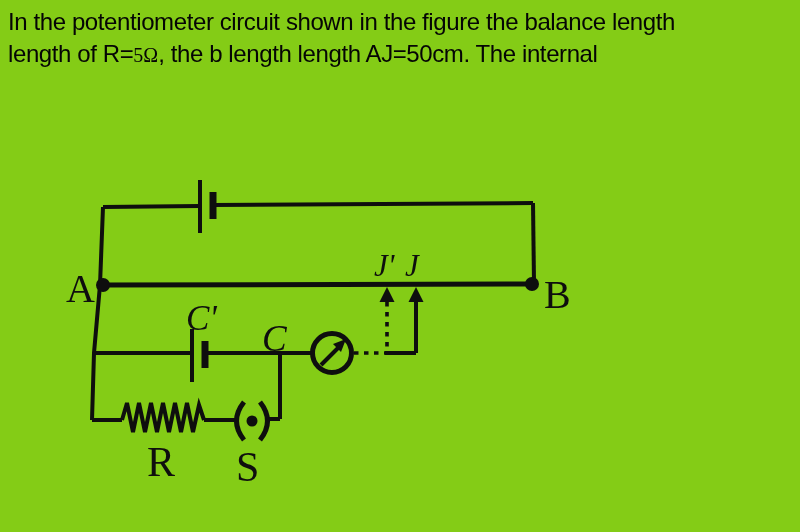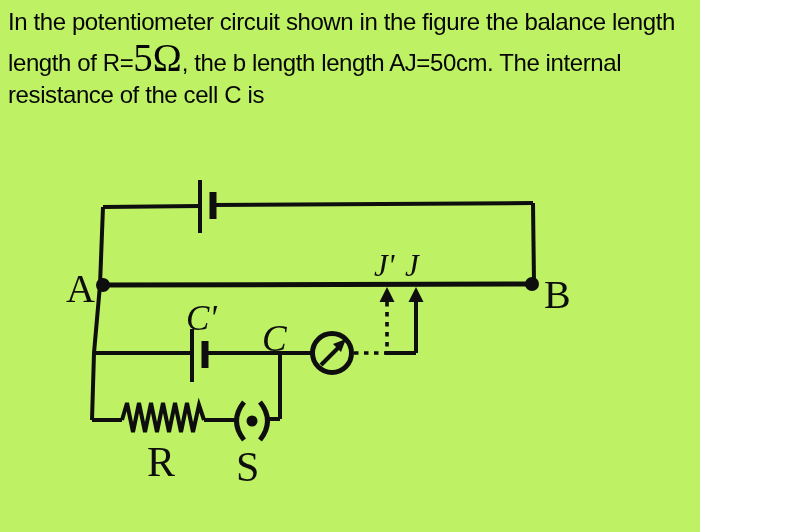--- a/index.html
+++ b/index.html
@@ -1,35 +1,35 @@
 <!DOCTYPE html>
 <html><head>
 <meta charset="utf-8">
 <style>
   html,body{margin:0;padding:0;background:#ffffff;}
   .page{
     position:relative;
-    width:700px;height:532px;
-    background:#bef264;
+    width:800px;height:532px;
+    background:#84cc16;
     overflow:hidden;
     font-family:"Liberation Sans", sans-serif;
     color:#000;
   }
   .question{
     position:absolute;
     left:8px;top:6px;width:784px;
     font-size:24px;
     line-height:32px;
     letter-spacing:-0.4px;
     color:#050505;
   }
   .qline{white-space:nowrap;}
   .math{
     font-family:"Liberation Serif", serif;
-    font-size:39px;
+    font-size:20px;
     line-height:1;
     letter-spacing:0;
   }
   .figure{
     position:absolute;left:0;top:0;width:800px;height:532px;
   }
   svg{display:block;}
   .ink{stroke:#0e0e0e;fill:none;stroke-width:4;}
   .thick{stroke-width:7;}
   .wire5{stroke-width:5;}
@@ -42,21 +42,20 @@
   .it{font-style:italic;}
 </style>
 </head>
 <body>
 
 <div class="page">
 
   <div class="question">
     <div class="qline">In the potentiometer circuit shown in the figure the balance length</div>
     <div class="qline"><span>length of R=</span><span class="math">5Ω</span><span>, the b length length AJ=50cm. The internal</span></div>
-    <div class="qline">resistance of the cell C is</div>
   </div>
 
   <div class="figure">
     <svg width="800" height="532" viewBox="0 0 800 532">
 
       <polyline class="ink" points="103,207 100,285 94,353 92,420"></polyline>
       <line class="ink" x1="103" y1="207" x2="200" y2="206"></line>
       <line class="ink" x1="213" y1="205" x2="533" y2="203"></line>
       <line class="ink" x1="533" y1="203" x2="534" y2="283"></line>
 

